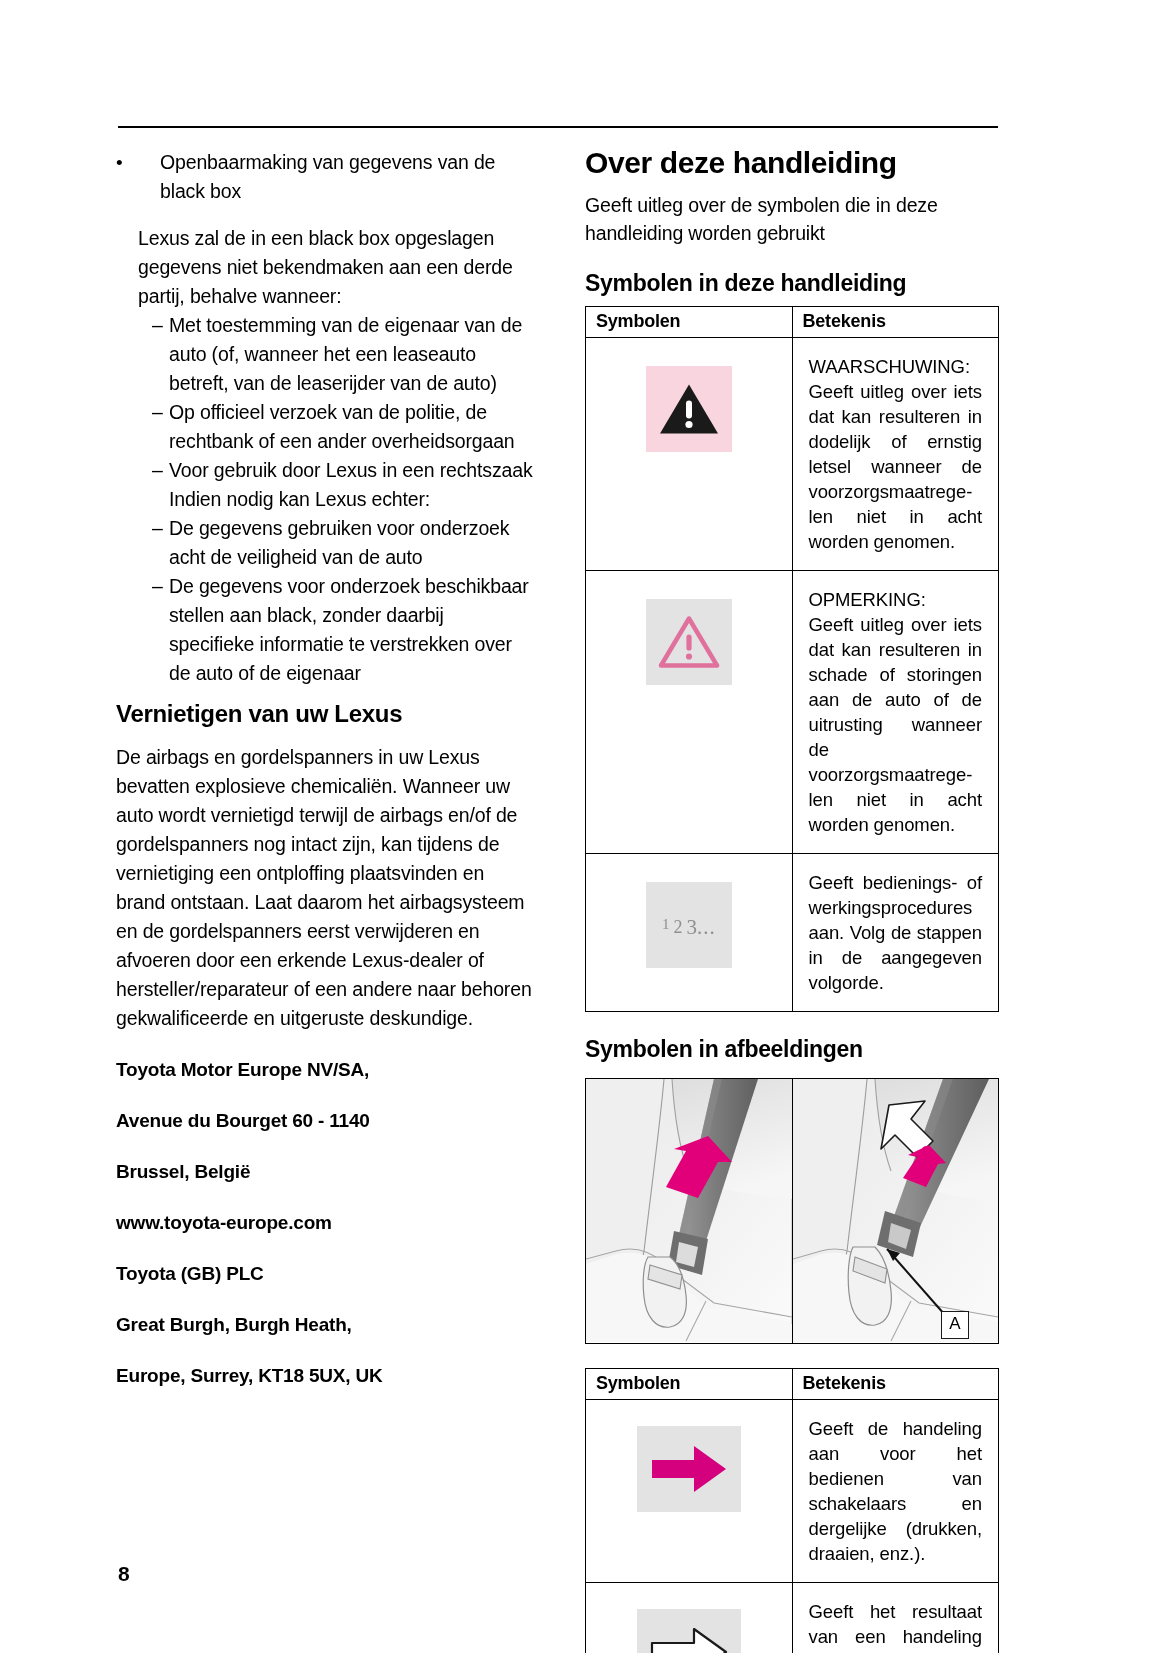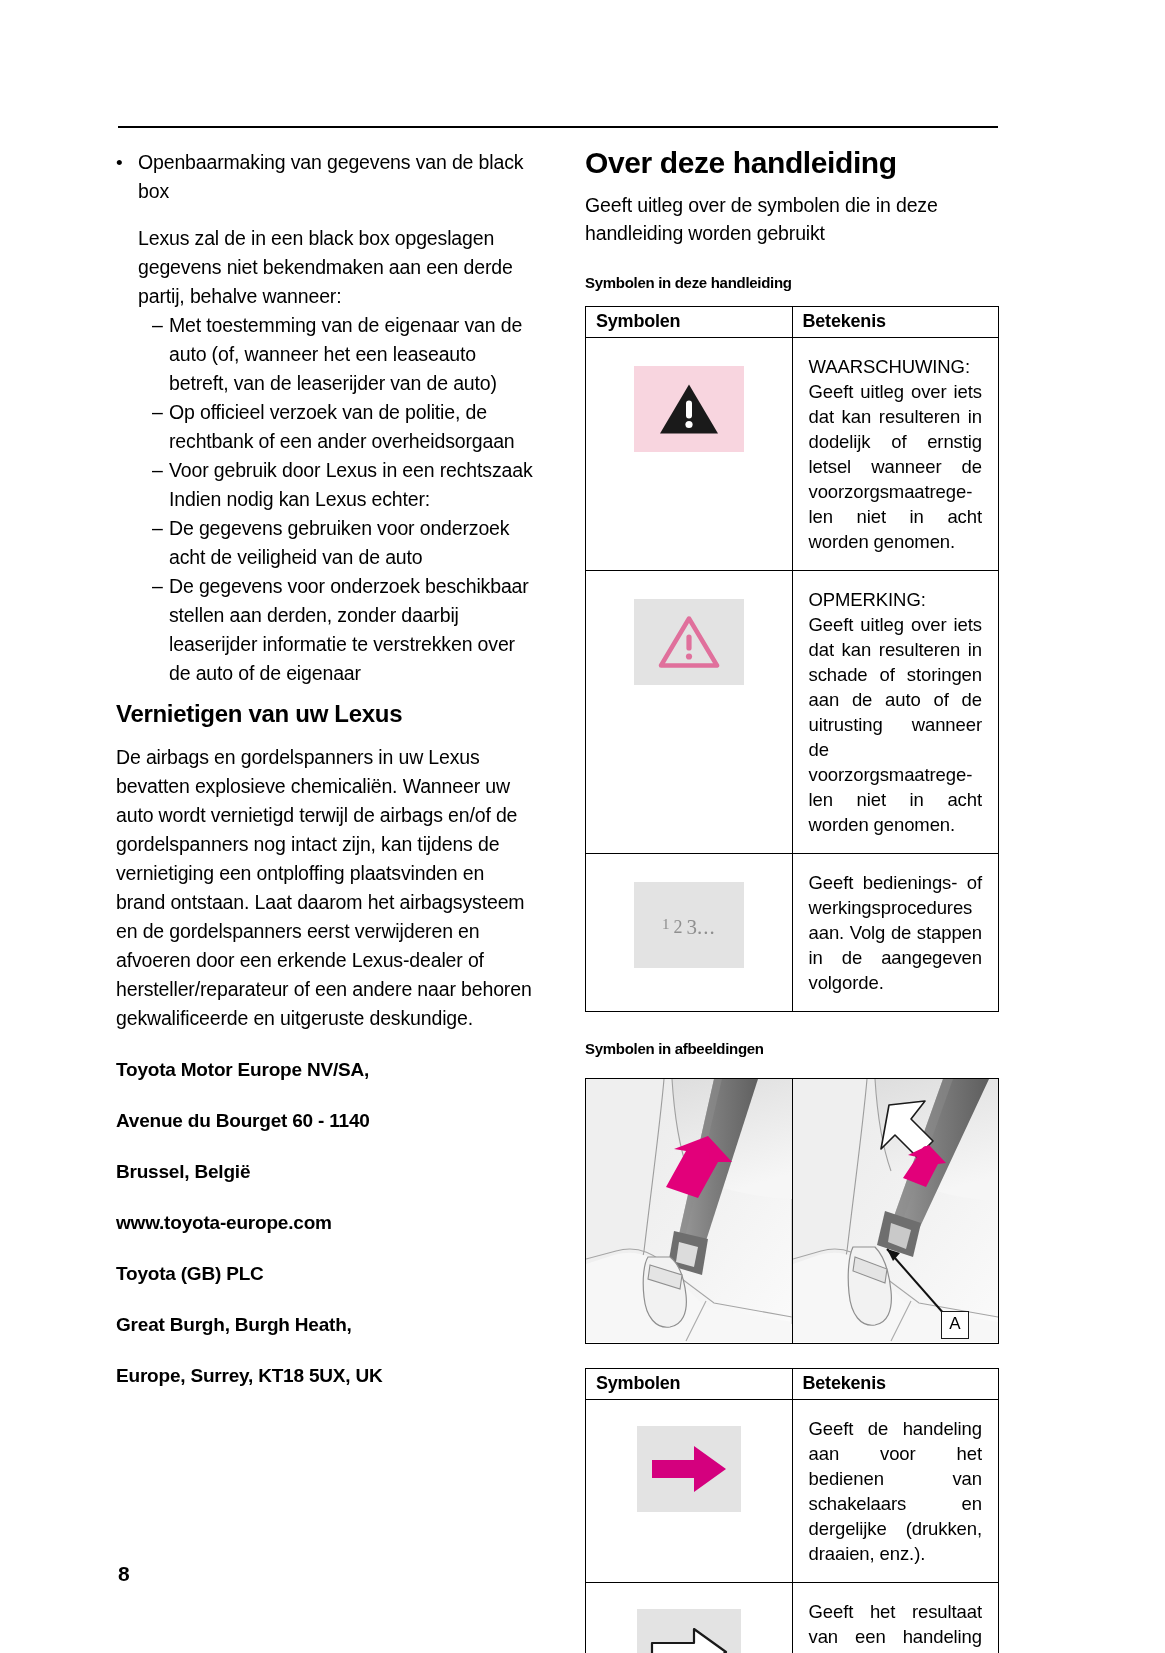--- a/index.html
+++ b/index.html
@@ -46,21 +46,21 @@
     font-size: 19.5px;
     line-height: 29px;
     letter-spacing: -0.15px;
   }
   .bullet-mark {
     width: 22px;
     flex: 0 0 22px;
     text-align: left;
     font-size: 19px;
   }
-  .bullet-body { flex: 1 1 auto; }
+  .bullet-body { flex: 1 1 auto; margin-left: 22px; }
 
   .sub-para {
     margin-left: 22px;
     font-size: 19.5px;
     line-height: 29px;
     letter-spacing: -0.15px;
   }
   .dash-row {
     display: flex;
     margin-left: 36px;
@@ -109,21 +109,21 @@
     letter-spacing: -0.4px;
     line-height: 36px;
   }
   .intro {
     font-size: 19.5px;
     line-height: 28px;
     letter-spacing: -0.15px;
     margin: 0 0 10px 0;
   }
   h2.sub-head {
-    font-size: 15px;
+    font-size: 23px;
     font-weight: bold;
     margin: 21px 0 8px 0;
     letter-spacing: -0.3px;
     line-height: 30px;
   }
 
   table.sym-table {
     border-collapse: collapse;
     width: 414px;
     table-layout: fixed;
@@ -153,21 +153,21 @@
     padding: 5px 9px 7px 9px;
     text-align: justify;
     text-justify: inter-word;
     letter-spacing: -0.1px;
     hyphens: manual;
   }
 
   
   .sym-box {
     display: inline-block;
-    width: 110px;
+    width: 86px;
     height: 86px;
     position: relative;
     margin: 12px 0;
   }
   .sym-box.pink { background: #f8d5df; }
   .sym-box.gray { background: #e3e3e3; }
 
   .tri-solid {
     position: absolute;
     left: 50%;
@@ -276,21 +276,21 @@
     </div>
 
     <div class="plain-indent">Indien nodig kan Lexus echter:</div>
 
     <div class="dash-row">
       <span class="dash-mark">–</span>
       <span class="dash-body">De gegevens gebruiken voor onderzoek acht de veiligheid van de auto</span>
     </div>
     <div class="dash-row">
       <span class="dash-mark">–</span>
-      <span class="dash-body">De gegevens voor onderzoek beschikbaar stellen aan derden, zonder daarbij leaserijder informatie te verstrekken over de auto of de eigenaar</span>
+      <span class="dash-body">De gegevens voor onderzoek beschikbaar stellen aan black, zonder daarbij specifieke informatie te verstrekken over de auto of de eigenaar</span>
     </div>
 
     <h2 class="sec-head">Vernietigen van uw Lexus</h2>
 
     <p class="para">De airbags en gordelspanners in uw Lexus bevatten explosieve chemicaliën. Wanneer uw auto wordt vernietigd terwijl de airbags en/of de gordelspanners nog intact zijn, kan tijdens de vernietiging een ontploffing plaatsvinden en brand ontstaan. Laat daarom het airbagsysteem en de gordelspanners eerst verwijderen en afvoeren door een erkende Lexus-dealer of hersteller/reparateur of een andere naar behoren gekwalificeerde en uitgeruste deskundige.</p>
 
     <div class="addr-line">Toyota Motor Europe NV/SA,</div>
     <div class="addr-line">Avenue du Bourget 60 - 1140</div>
     <div class="addr-line">Brussel, België</div>
     <div class="addr-line">www.toyota-europe.com</div>

